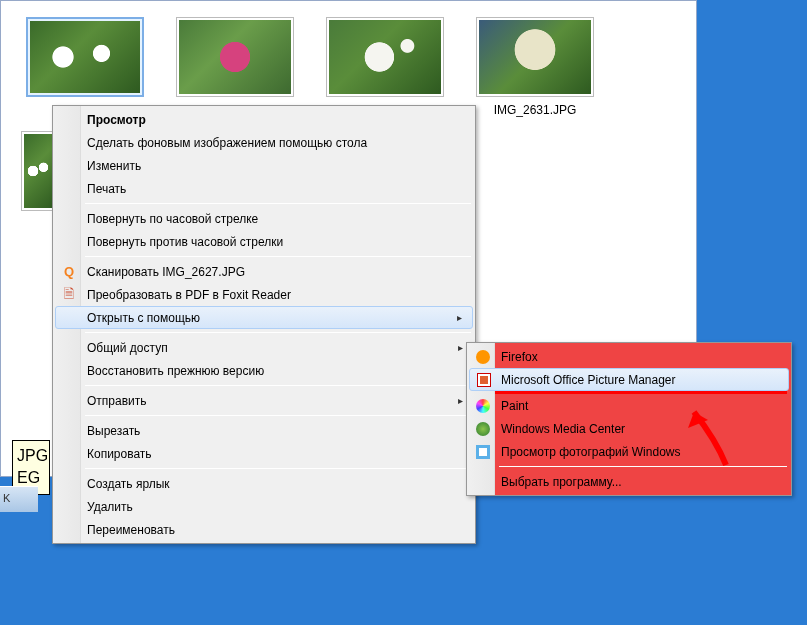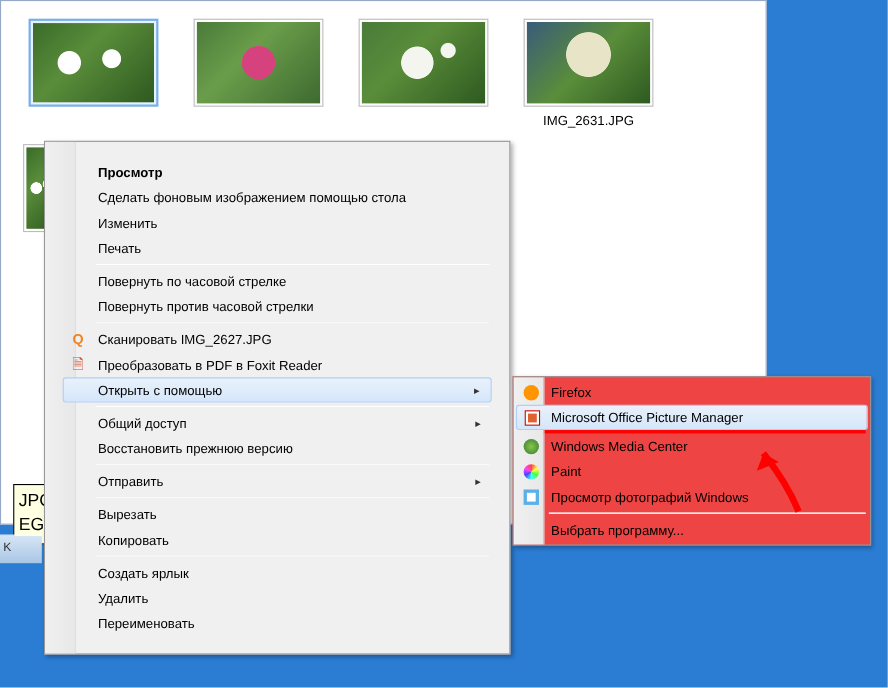--- a/index.html
+++ b/index.html
@@ -102,27 +102,26 @@
       height: 26px;
       background: linear-gradient(#d6e5f5, #a9c6e5);
       border-top: 1px solid #fff;
       font-size: 11px;
       padding: 5px 3px;
       color: #333;
     }
     .context-menu {
       position: absolute;
       top: 105px;
-      left: 40px;
+      left: 52px;
       width: 424px;
       background: #f0f0f0;
       border: 1px solid #979797;
       box-shadow: 2px 2px 4px rgba(0,0,0,0.3);
-      padding: 16px;
-      margin-top: 23px;
+      padding: 2px;
     }
     .submenu {
       position: absolute;
       top: 342px;
       left: 466px;
       width: 326px;
       background: #ef4444;
       border: 1px solid #979797;
       box-shadow: 2px 2px 4px rgba(0,0,0,0.3);
       padding: 2px;
@@ -310,29 +309,29 @@
   </div>
   <div class="menu-item hover">
     <span class="menu-icon">
         <span class="icon-mspm"></span>
       </span>
     <span>Microsoft Office Picture Manager</span>
   </div>
   <div class="red-underline"></div>
   <div class="menu-item">
     <span class="menu-icon">
+        <span class="icon-paint"></span>
+      </span>
+    <span>Paint</span>
+  </div>
+  <div class="menu-item">
+    <span class="menu-icon">
         <span class="icon-wmc"></span>
       </span>
     <span>Windows Media Center</span>
-  </div>
-  <div class="menu-item">
-    <span class="menu-icon">
-        <span class="icon-paint"></span>
-      </span>
-    <span>Paint</span>
   </div>
   <div class="menu-item">
     <span class="menu-icon">
         <span class="icon-winphoto"></span>
       </span>
     <span>Просмотр фотографий Windows</span>
   </div>
   <div class="menu-sep"></div>
   <div class="menu-item">
       <span>Выбрать программу...</span>

